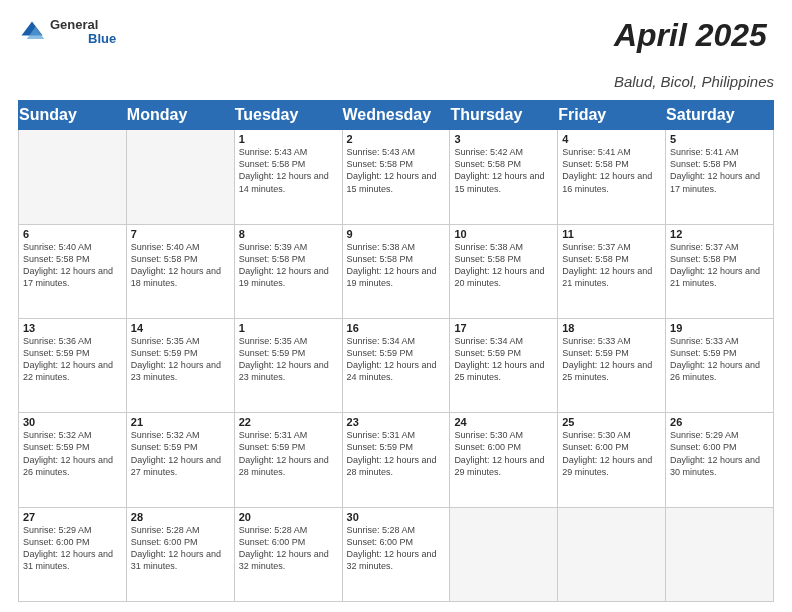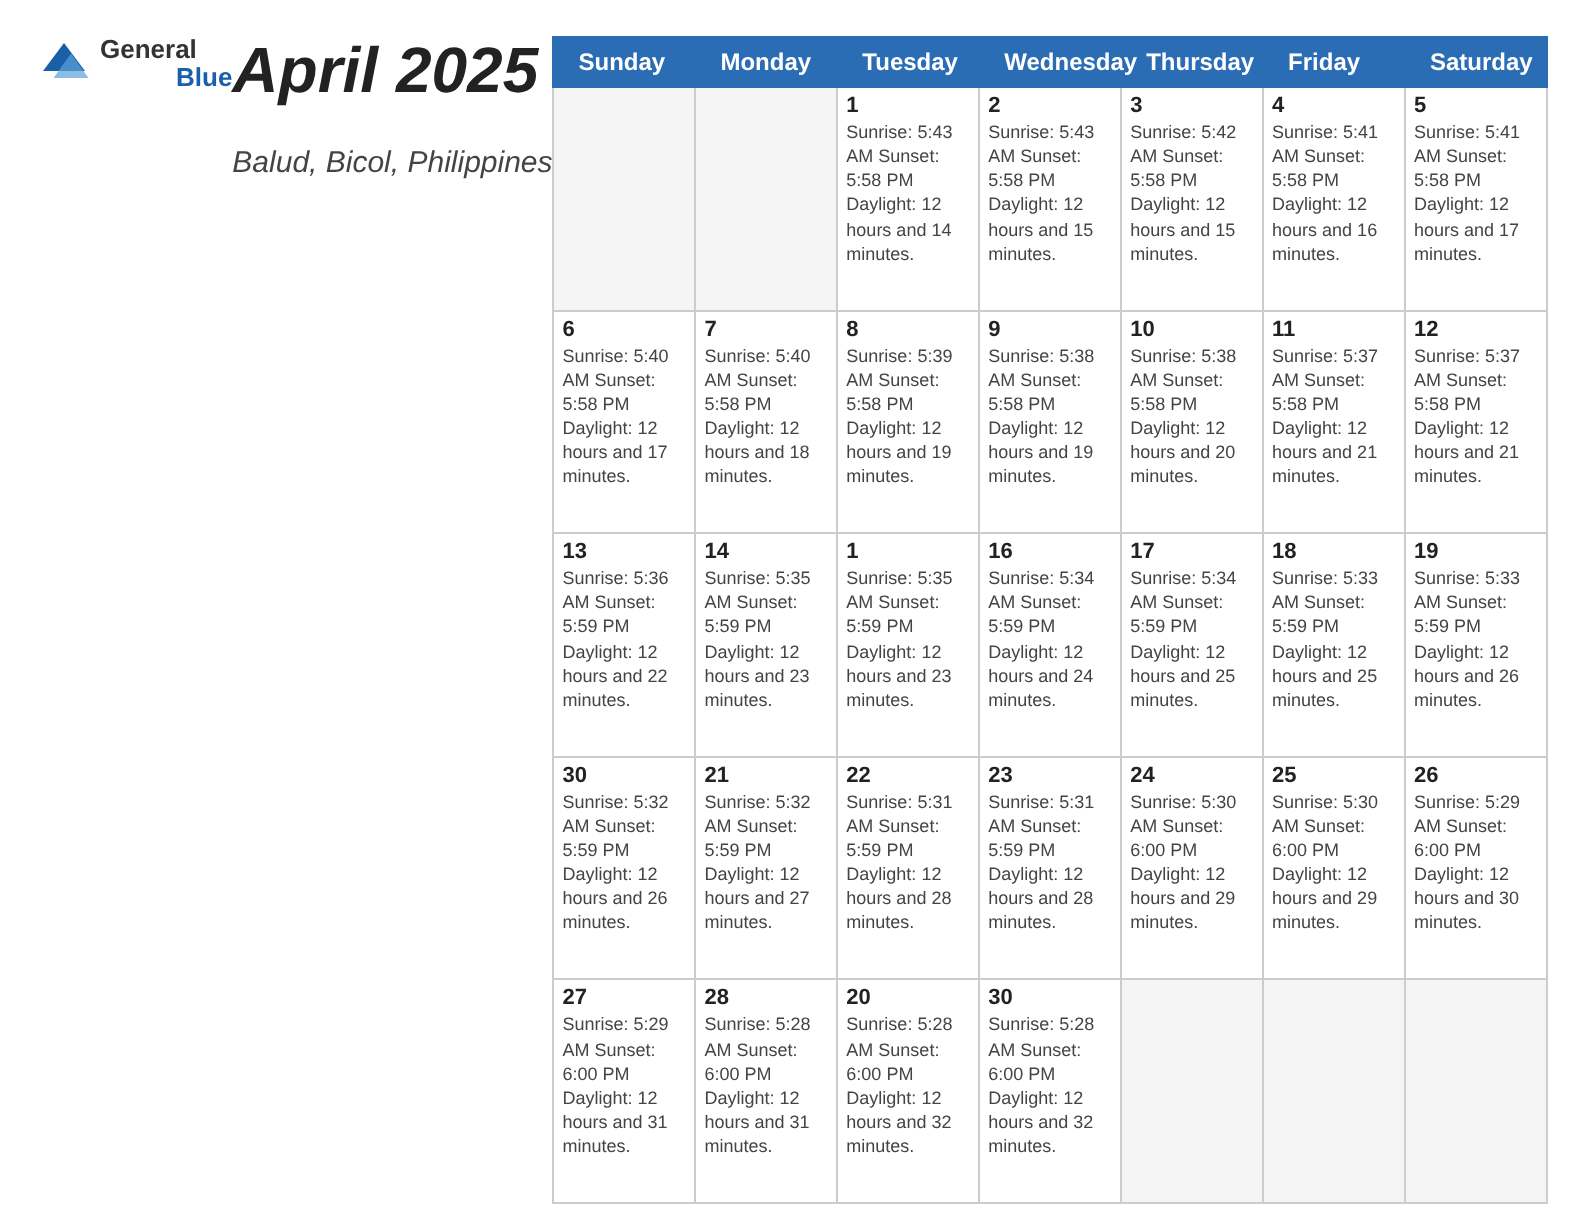--- a/index.html
+++ b/index.html
@@ -8,21 +8,21 @@
       background: #fff;
       width: 792px;
       height: 612px;
       overflow: hidden;
     }
     .page {
       width: 792px;
       height: 612px;
       padding: 18px 18px 10px 18px;
       display: flex;
-      flex-direction: row;
+      flex-direction: column;
     }
     .header {
       display: flex;
       justify-content: space-between;
       align-items: flex-start;
       margin-bottom: 10px;
     }
     .logo {
       display: flex;
       align-items: center;
@@ -60,23 +60,23 @@
     .calendar {
       flex: 1;
       border: 1px solid #ccc;
       border-collapse: collapse;
       width: 100%;
       table-layout: fixed;
     }
     .calendar th {
       background: #2a6db5;
       color: #fff;
-      font-size: 12px;
+      font-size: 16px;
       font-weight: bold;
-      padding: 5px 12px;
+      padding: 5px 0;
       text-align: left;
       border: 1px solid #2a6db5;
     }
     .calendar td {
       vertical-align: top;
       border: 1px solid #ccc;
       padding: 3px 4px;
       font-size: 9.5px;
       color: #333;
       background: #fff;

